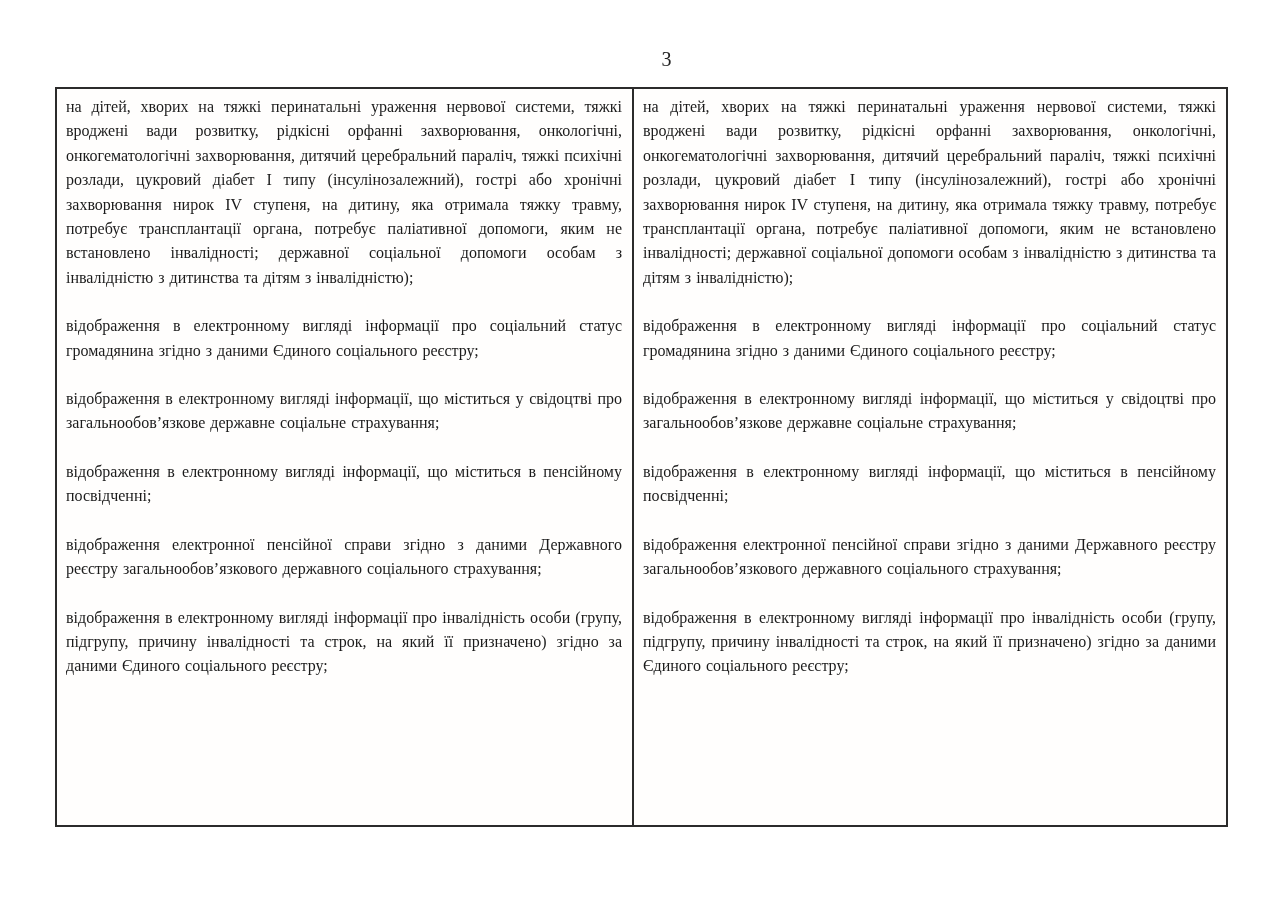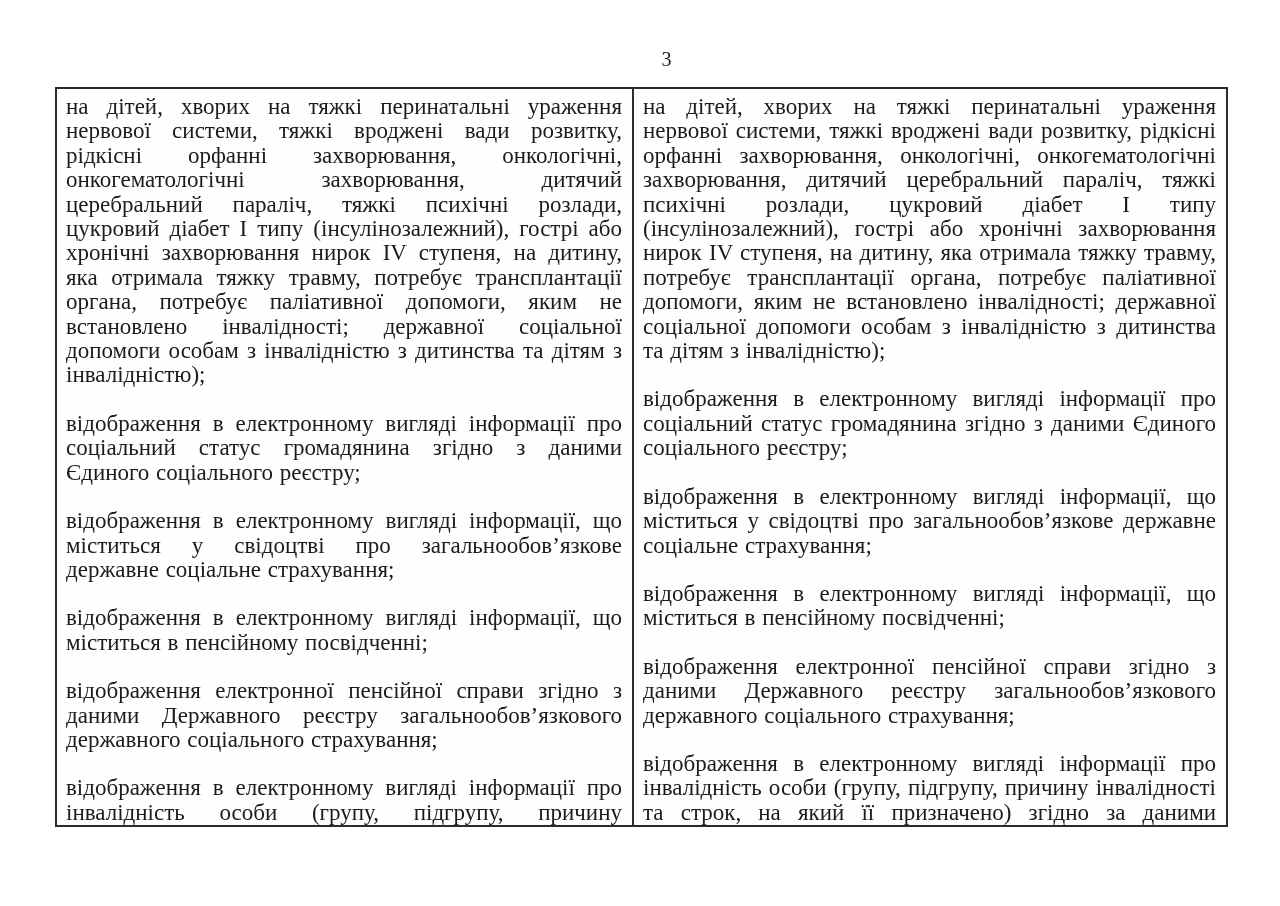--- a/index.html
+++ b/index.html
@@ -42,21 +42,21 @@
   }
   .cell-left {
     width: 577px;
     border-right: 2px solid #2b2b2b;
   }
   .cell-right {
     flex: 1;
   }
   .cell p {
     margin: 0 0 24px 0;
-    font-size: 23px;
+    font-size: 16px;
     line-height: 24.4px;
     text-align: justify;
     text-align-last: left;
     word-spacing: 1px;
   }
   .cell p:last-child {
     margin-bottom: 0;
   }
 </style>
 </head>

